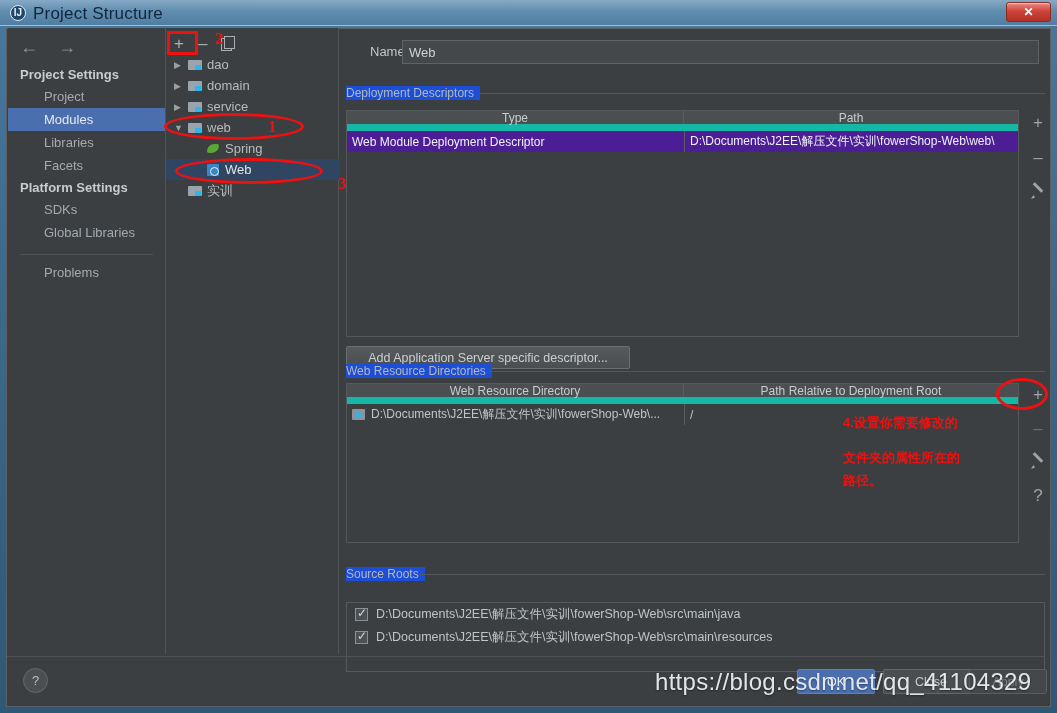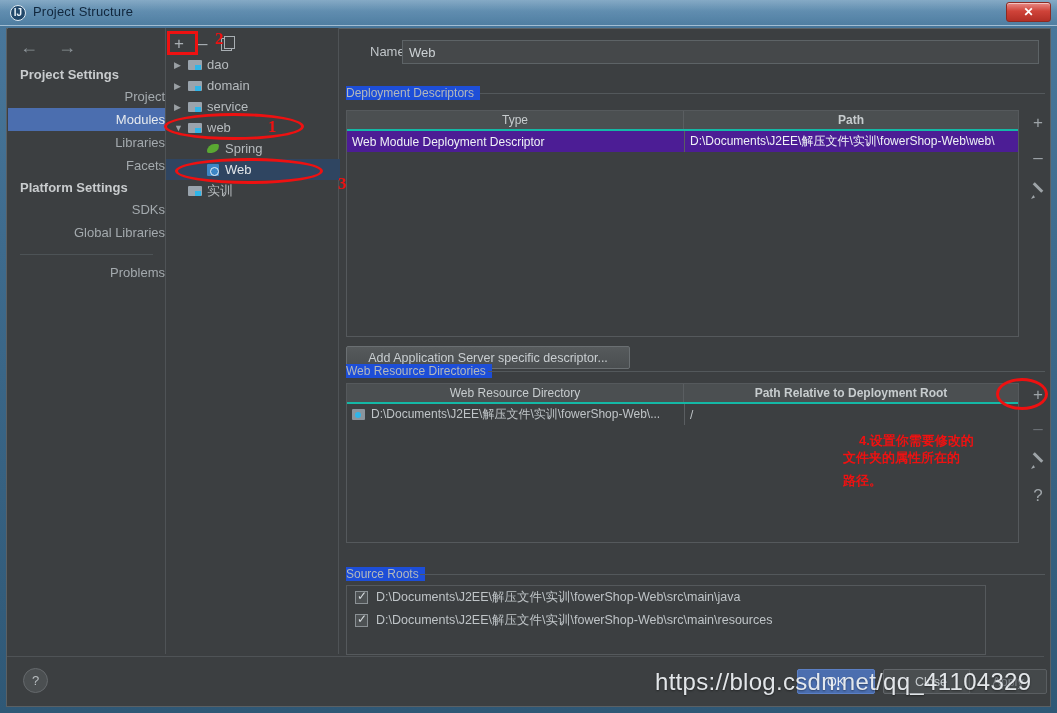--- a/index.html
+++ b/index.html
@@ -20,21 +20,21 @@
     background:linear-gradient(180deg, rgba(182,210,231,.55) 0%, rgba(124,168,200,.45) 45%, rgba(86,133,169,.5) 100%);
     border-bottom:1px solid rgba(255,255,255,.25);
   }
   .title-icon {
     position:absolute; left:10px; top:5px; width:16px; height:16px;
     background:#22486b; border:1px solid #dfeaf3; border-radius:8px;
     display:flex; align-items:center; justify-content:center;
     color:#e8f1f8; font-size:10px; font-weight:bold; line-height:1;
   }
   .title-text {
-    position:absolute; left:33px; top:4px; font-size:13px; color:#10263c;
+    position:absolute; left:33px; top:4px; font-size:17px; color:#10263c;
     letter-spacing:.2px;
   }
   .close-btn {
     position:absolute; right:6px; top:2px; width:45px; height:20px;
     background:linear-gradient(180deg,#e88b87 0%,#cf4339 45%,#b32f26 100%);
     border:1px solid #8d2a22; border-radius:3px;
     color:#fff; font-size:12px; font-weight:bold;
     display:flex; align-items:center; justify-content:center;
     box-shadow:inset 0 1px 0 rgba(255,255,255,.5);
     cursor:pointer;
@@ -50,21 +50,21 @@
     position:absolute; left:8px; top:28px; width:157px; height:626px;
     background:#3c3f41;
   }
   .nav-arrows { position:absolute; left:12px; top:10px; display:flex; gap:20px; }
   .nav-arrow { color:#8d9499; font-size:18px; line-height:1; cursor:pointer; }
   .side-group {
     font-size:13px; color:#c9ccce; font-weight:bold;
     padding:3px 0 3px 12px;
   }
   .side-item {
-    font-size:13px; color:#a4aaae; padding:4px 0 4px 26px; cursor:pointer;text-align:right;
+    font-size:13px; color:#a4aaae; padding:4px 0 4px 36px; cursor:pointer;
   }
   .side-item.sel { background:#4b6eaf; color:#e6eaee; }
   .side-sep { height:1px; background:#4d5356; margin:10px 12px 6px 12px; }
   .side-list { position:absolute; left:0; top:36px; width:157px; }
 
   
   .treepanel {
     position:absolute; left:165px; top:28px; width:174px; height:626px;
     background:#3c3f41; border-left:1px solid #4f5356; border-right:1px solid #4f5356;
   }
@@ -122,26 +122,26 @@
     position:absolute; left:56px; top:0; width:637px; height:24px;
     background:#45484a; border:1px solid #5d6366; color:#cdd2d5;
     font-size:13px; font-family:"Liberation Sans", sans-serif;
     padding:0 6px; outline:none;
   }
 
   .gtitle { position:absolute; font-size:12px; color:#b3b8bb; background:#1d4ed8; padding-right:6px; }
   .gline { position:absolute; height:1px; background:#53585b; }
 
   .tbl { position:absolute; background:#3c3f41; border:1px solid #55595c; }
-  .thead { display:flex; height:20px; background:#4b4f51; border-bottom:2px solid #14b8a6; }
+  .thead { display:flex; height:20px; background:#4b4f51; border-bottom:7px solid #14b8a6; }
   .th {
     font-size:12px; color:#c7ccce; display:flex; align-items:center; justify-content:center;
     border-right:1px solid #5a5e61; height:100%;
   }
-  .th:last-child { border-right:none;font-weight:bold; }
+  .th:last-child { border-right:none; }
   .tr { display:flex; height:21px; align-items:center; }
   .tr.sel { background:#4c1d95; }
   .td { font-size:12px; color:#bfc4c7; padding:0 5px; white-space:nowrap; overflow:hidden; display:flex; align-items:center; height:100%; }
   .tr.sel .td { color:#eef2f6; }
   .td.b { border-left:1px solid #5a5e61; }
 
   .sidebtns { position:absolute; width:30px; display:flex; flex-direction:column; align-items:center; }
   .sb { color:#9ea4a8; font-size:17px; line-height:1; cursor:pointer; }
   .sb.dis { color:#6b7175; }
   .pencil { width:16px; height:16px; position:relative; cursor:pointer; }
@@ -342,21 +342,21 @@
       <div class="sidebtns" style="left:683px; top:358px; gap:17px;">
         <span class="sb">+</span>
         <span class="sb dis">–</span>
         <span class="pencil"></span>
         <span class="sb">?</span>
       </div>
 
       <div class="gtitle" style="left:6px; top:539px;">Source Roots</div>
       <div class="gline" style="left:80px; top:546px; width:625px;"></div>
 
-      <div class="tbl" style="left:6px; top:557px; width:640px; height:70px; background:#3c3f41;">
+      <div class="tbl" style="left:6px; top:574px; width:699px; height:70px; background:#3c3f41;">
         <div class="srow">
           <span class="chk"></span>
           <span>D:\Documents\J2EE\解压文件\实训\fowerShop-Web\src\main\java</span>
         </div>
         <div class="srow">
           <span class="chk"></span>
           <span>D:\Documents\J2EE\解压文件\实训\fowerShop-Web\src\main\resources</span>
         </div>
       </div>
     </div>
@@ -374,19 +374,19 @@
   <div class="ann rnum" style="left:215px; top:29px;">2</div>
 
   <div class="ann rell" style="left:164px; top:113px; width:140px; height:27px;"></div>
   <div class="ann rnum" style="left:268px; top:117px;">1</div>
 
   <div class="ann rell" style="left:175px; top:158px; width:148px; height:26px;"></div>
   <div class="ann rnum" style="left:338px; top:174px;">3</div>
 
   <div class="ann rell" style="left:996px; top:378px; width:52px; height:32px;"></div>
 
-  <div class="ann rtext" style="left:843px; top:429px;margin-left:16px;">4.设置你需要修改的</div>
+  <div class="ann rtext" style="left:843px; top:411px;">4.设置你需要修改的</div>
   <div class="ann rtext" style="left:843px; top:446px;">文件夹的属性所在的</div>
   <div class="ann rtext" style="left:843px; top:469px;">路径。</div>
 
   <div class="watermark">https://blog.csdn.net/qq_41104329</div>
 
 </div>
 
 </body></html>

